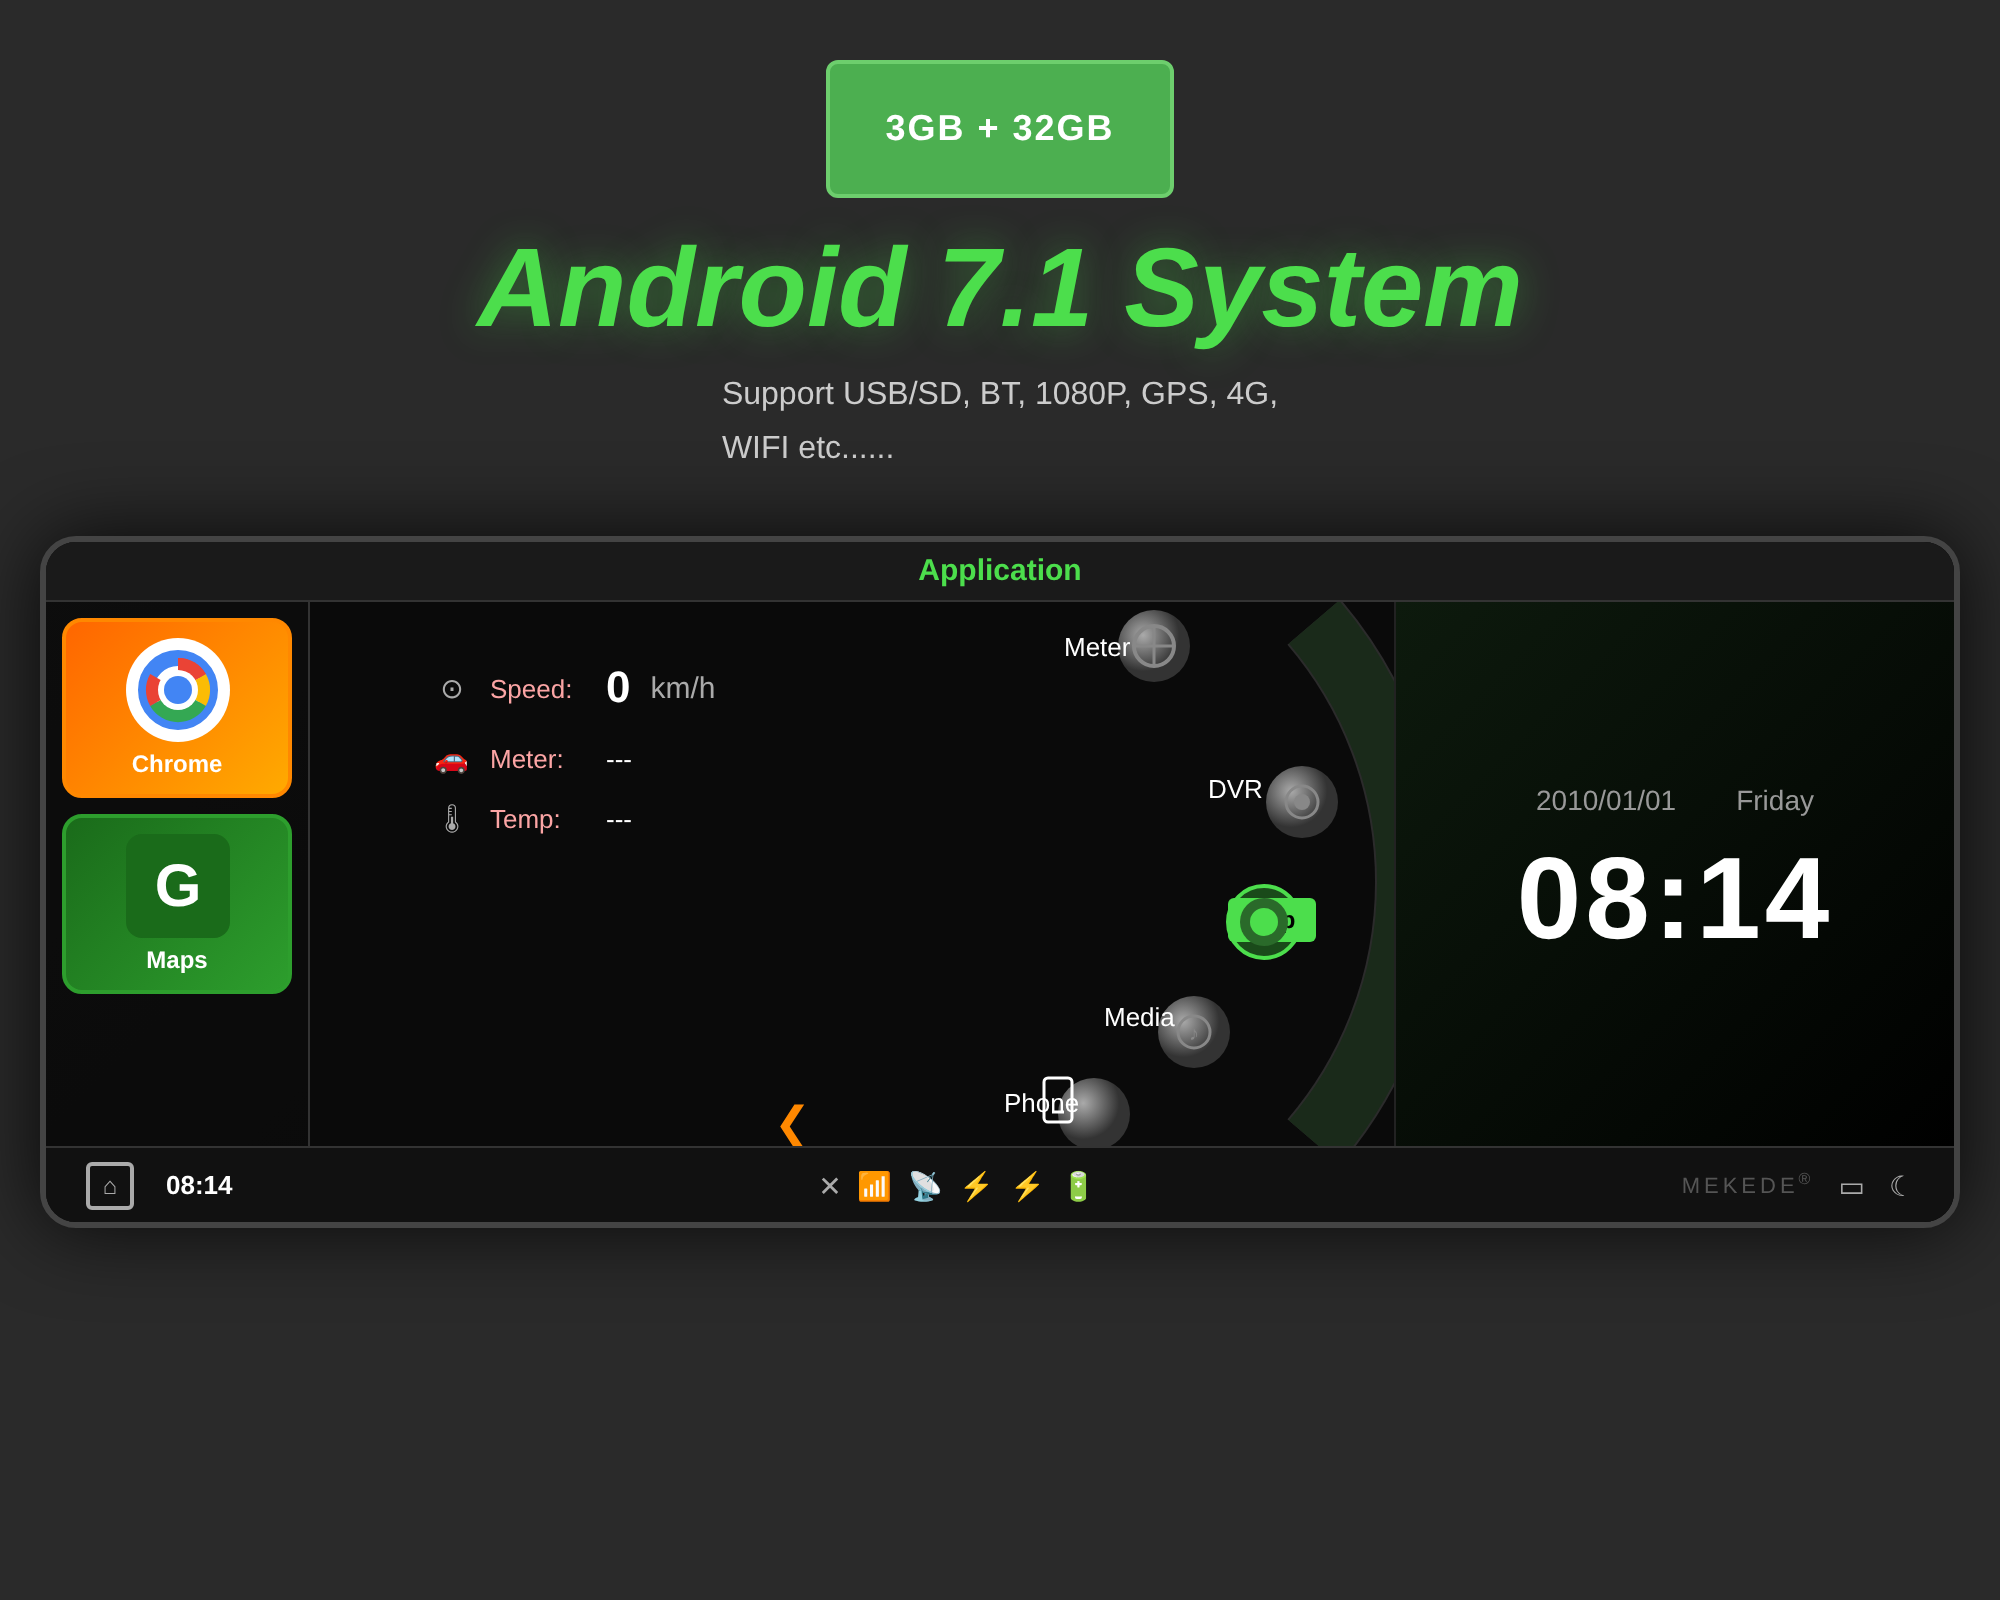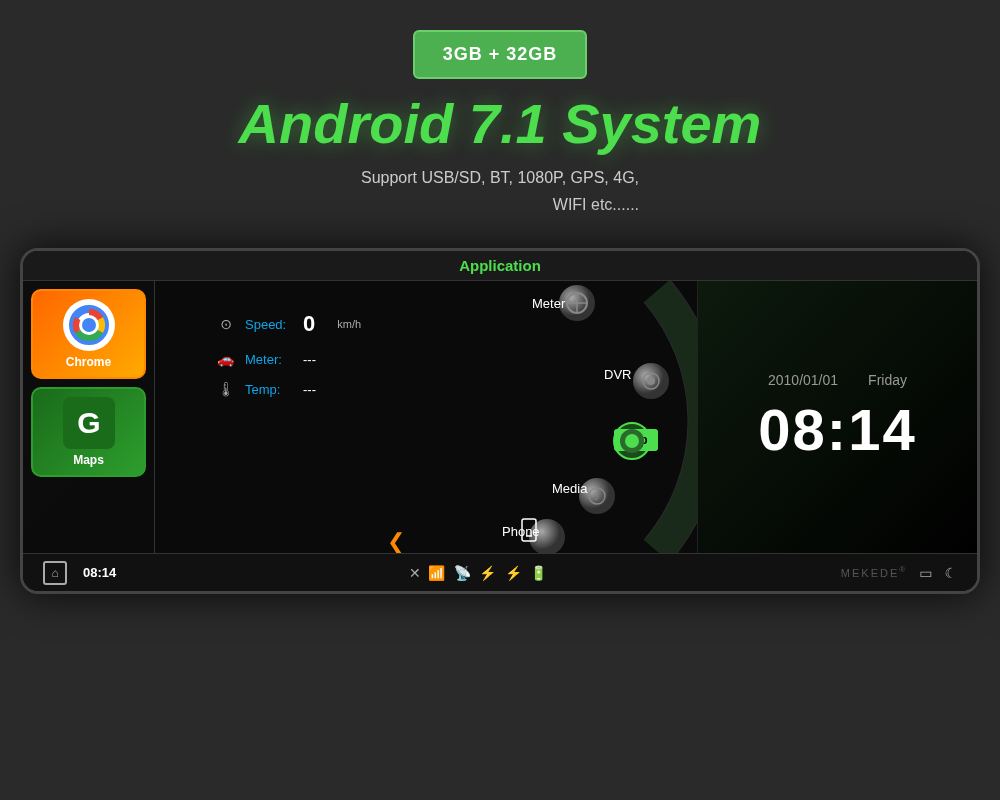--- a/index.html
+++ b/index.html
@@ -21,40 +21,40 @@
       flex-direction: column;
       align-items: center;
       padding: 30px 0 20px 0;
     }
 
     .storage-badge {
       background: #4caf50;
       color: white;
       font-size: 18px;
       font-weight: bold;
-      padding: 12px 28px;
+      padding: 22px 28px;
       border-radius: 6px;
       border: 2px solid #6dce6d;
       margin-bottom: 12px;
       letter-spacing: 1px;
     }
 
     .android-title {
       color: #4cde4c;
       font-size: 56px;
       font-weight: 900;
       font-style: italic;
       margin-bottom: 8px;
       text-shadow: 0 0 20px rgba(76,222,76,0.4);
     }
 
     .support-text {
       color: #ccc;
       font-size: 16px;
-      text-align: right;
+      text-align: left;
       line-height: 1.7;
     }
 
     
     .screen-wrapper {
       width: 960px;
       background: #111;
       border-radius: 18px;
       overflow: hidden;
       position: relative;
@@ -159,40 +159,40 @@
     }
 
     .stat-icon {
       width: 22px;
       text-align: center;
       font-size: 14px;
       color: #aaa;
     }
 
     .stat-label {
-      color: #0ea5e9;
+      color: #fca5a5;
       font-size: 13px;
       width: 50px;
     }
 
     .stat-value {
       color: white;
       font-size: 13px;
     }
 
     .speed-value {
       font-size: 22px;
       color: white;
       font-weight: bold;
     }
 
     .speed-unit {
-      font-size: 11px;
+      font-size: 15px;
       color: #aaa;
-      margin-left: 14px;
+      margin-left: 2px;
     }
 
     
     .right-panel {
       width: 280px;
       display: flex;
       flex-direction: column;
       align-items: center;
       justify-content: center;
       background: linear-gradient(135deg, #0d1a0d 0%, #000 100%);

